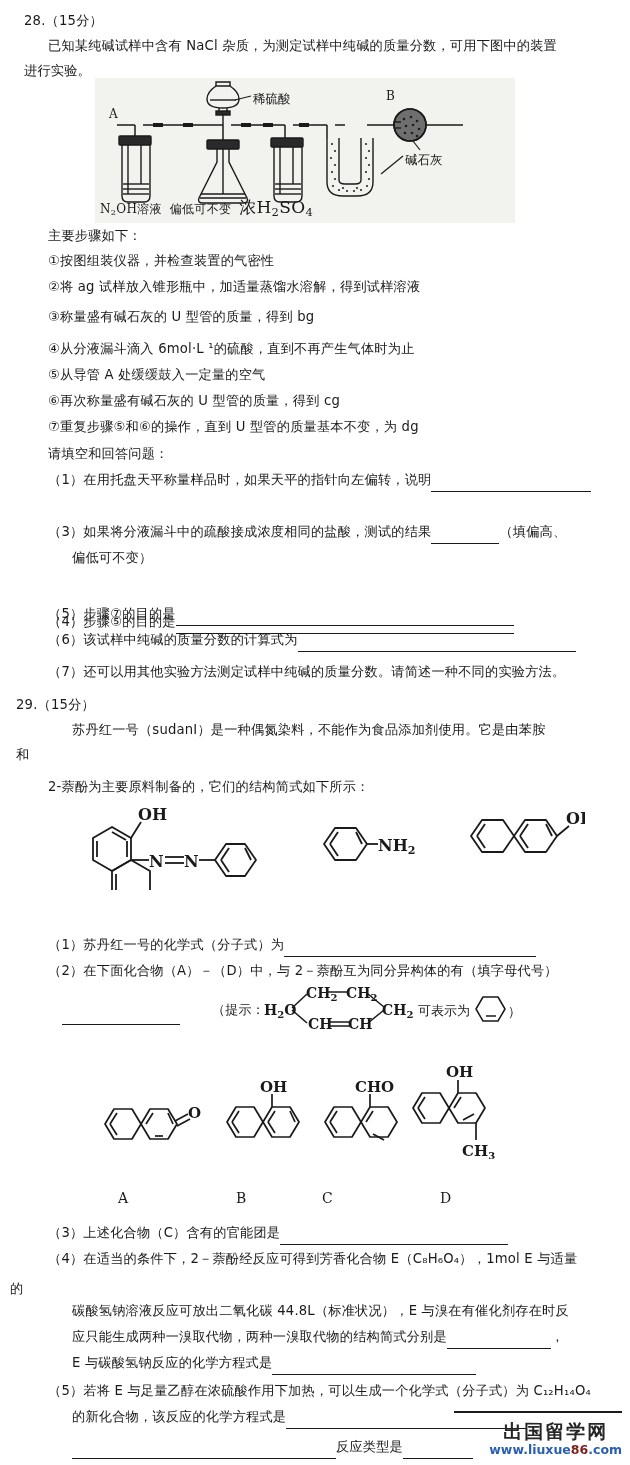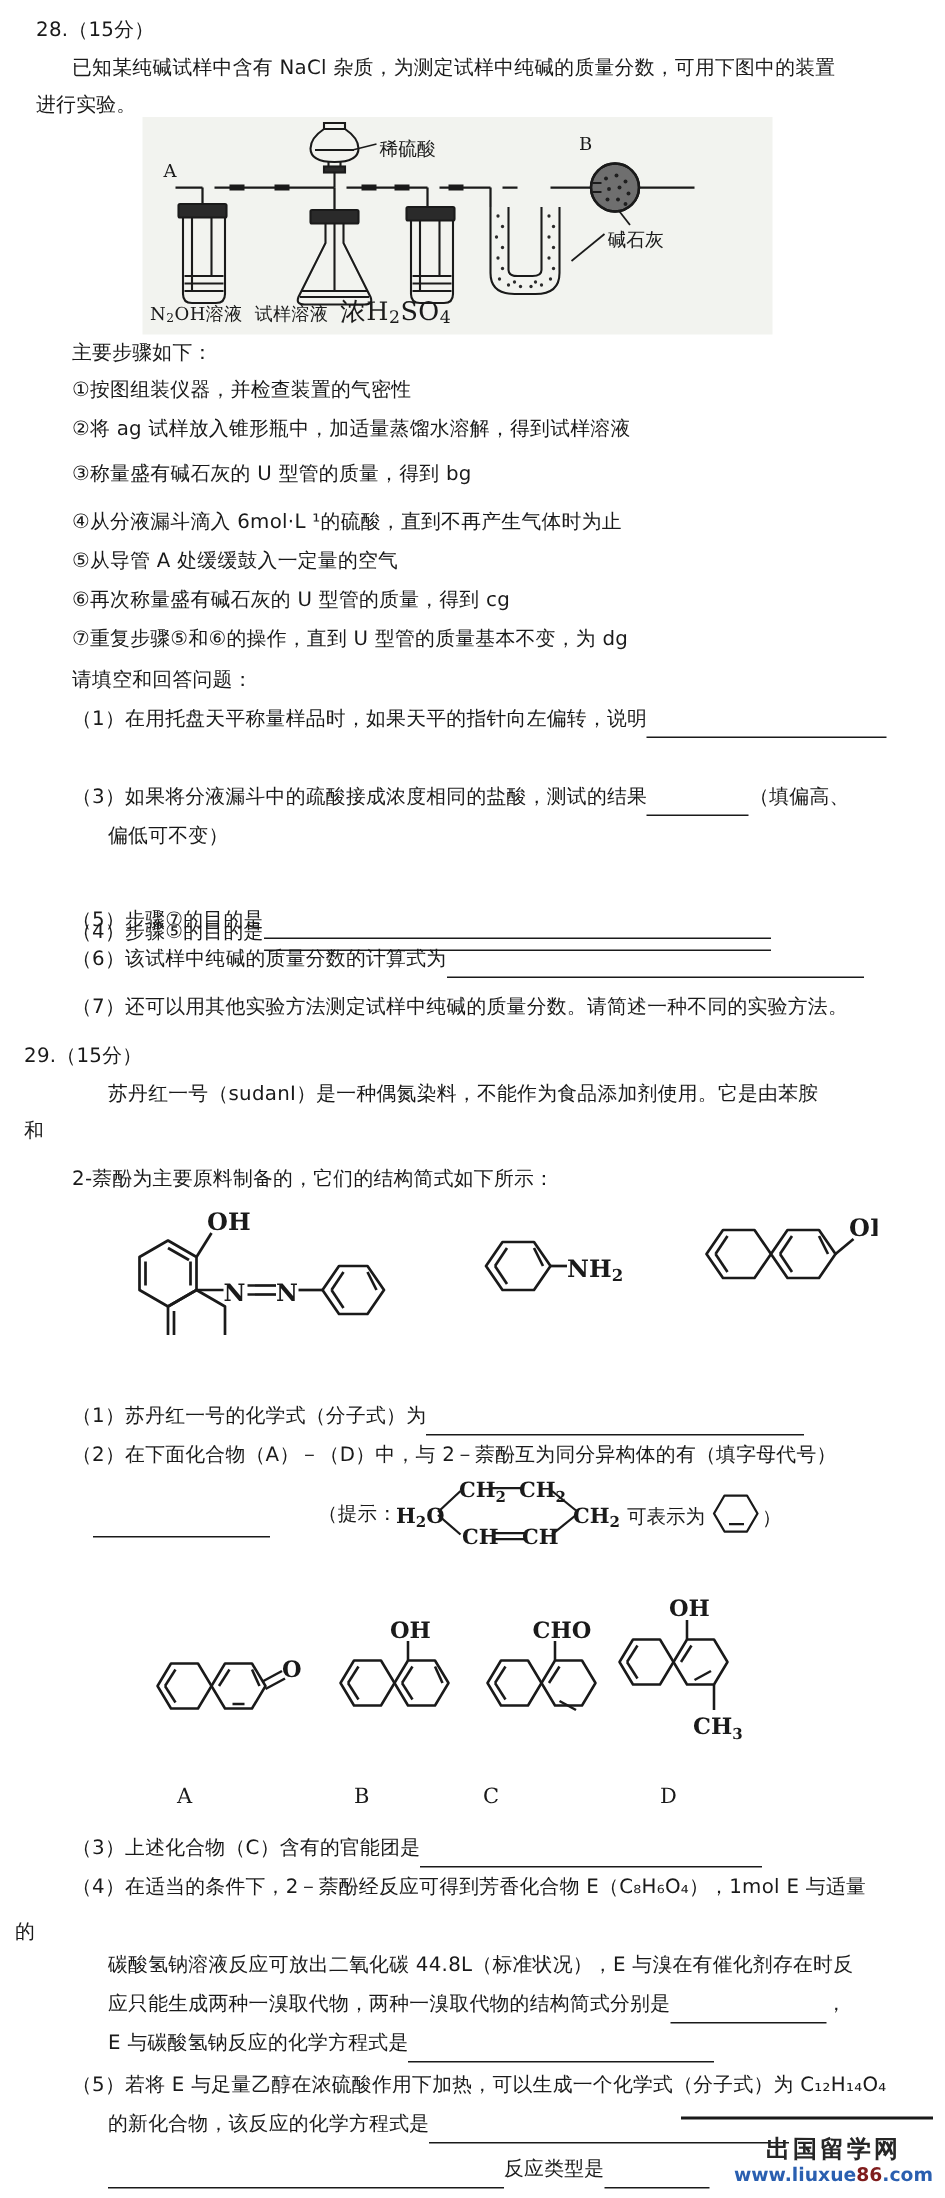--- a/index.html
+++ b/index.html
@@ -79,21 +79,21 @@
 
   .watermark {
     position: absolute;
     right: 8px;
     bottom: 8px;
     text-align: center;
     line-height: 1.15;
     color: #1a1a1a;
   }
   .watermark .wm-cn {
-    font-size: 16px;
+    font-size: 19px;
     letter-spacing: 2px;
     font-weight: 700;
     color: #262626;
     margin-top: 24px;
   }
   .watermark .wm-url {
     font-size: 12.5px;
     font-family: "DejaVu Sans", "Liberation Sans", sans-serif;
     color: #2a5fb0;
     font-weight: 700;
@@ -236,21 +236,21 @@
       </g>
 
       <text x="14" y="40" font-family="DejaVu Serif, serif" font-size="12" fill="#1a1a1a">A</text>
       <text x="291" y="22" font-family="DejaVu Serif, serif" font-size="12" fill="#1a1a1a">B</text>
       <text x="158" y="25" font-family="DejaVu Sans, sans-serif" font-size="12.5" fill="#1a1a1a">稀硫酸</text>
       <text x="310" y="86" font-family="DejaVu Sans, sans-serif" font-size="12.5" fill="#1a1a1a">碱石灰</text>
     </svg>
   </div>
 
   <div class="fig-cap">
-    <span class="lat" style="font-size:12px;">N<sub>2</sub>OH溶液</span>&nbsp;&nbsp;<span style="font-size:12px;">试样溶液</span>&nbsp;&nbsp;<span class="lat" style="font-size:17px;">浓H<sub>2</sub>SO<sub>4</sub></span>
+    <span class="lat" style="font-size:12px;">N<sub>2</sub>OH溶液</span>&nbsp;&nbsp;<span style="font-size:12px;">偏低可不变</span>&nbsp;&nbsp;<span class="lat" style="font-size:17px;">浓H<sub>2</sub>SO<sub>4</sub></span>
   </div>
 
   <div class="row ln indent1" style="left:24px; top:223px;">主要步骤如下：</div>
   <div class="row ln indent1" style="left:24px; top:248px;">①按图组装仪器，并检查装置的气密性</div>
   <div class="row ln indent1" style="left:24px; top:274px;">②将 ag 试样放入锥形瓶中，加适量蒸馏水溶解，得到试样溶液</div>
   <div class="row ln indent1" style="left:24px; top:304px;">③称量盛有碱石灰的 U 型管的质量，得到 bg</div>
   <div class="row ln indent1" style="left:24px; top:336px;">④从分液漏斗滴入 6mol·L ¹的硫酸，直到不再产生气体时为止</div>
   <div class="row ln indent1" style="left:24px; top:362px;">⑤从导管 A 处缓缓鼓入一定量的空气</div>
   <div class="row ln indent1" style="left:24px; top:388px;">⑥再次称量盛有碱石灰的 U 型管的质量，得到 cg</div>
   <div class="row ln indent1" style="left:24px; top:414px;">⑦重复步骤⑤和⑥的操作，直到 U 型管的质量基本不变，为 dg</div>

